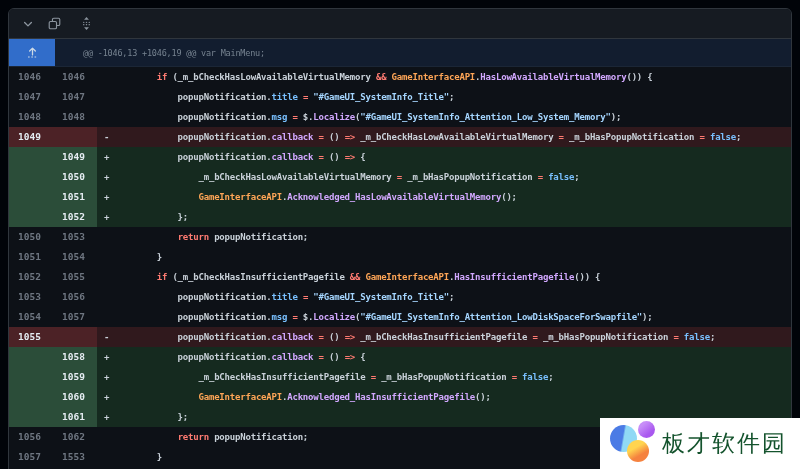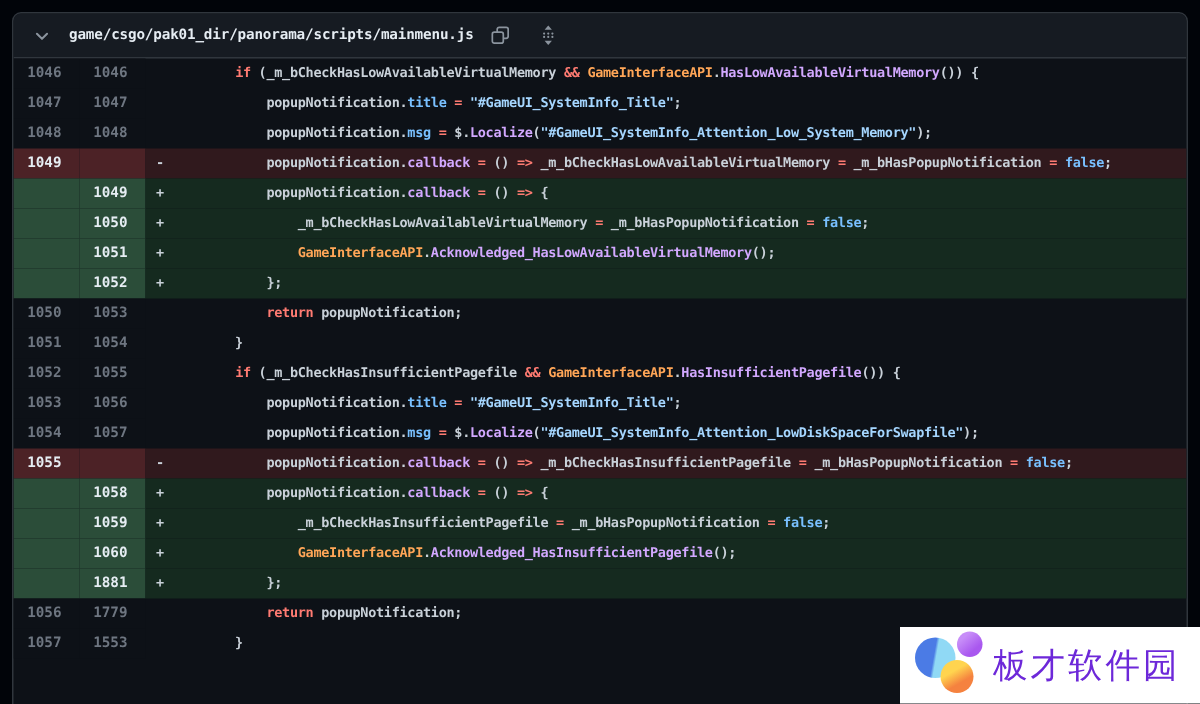--- a/index.html
+++ b/index.html
@@ -49,75 +49,83 @@
   .watermark { position:absolute; right:0; bottom:0; width:200px; height:51px;
     background:#ffffff; display:flex; align-items:center; z-index:5; }
   .wm-logo { position:relative; width:62px; height:51px; flex:0 0 62px; }
   .wm-c { position:absolute; border-radius:50%; }
   .wm-blue { left:10px; top:7px; width:27px; height:27px;
     background:linear-gradient(100deg, #4b7be5 46%, #90d9f5 52%); }
   .wm-purple { left:38px; top:3px; width:17px; height:17px;
     background:linear-gradient(140deg, #c78df8 25%, #a958ef 70%); }
   .wm-orange { left:27px; top:22px; width:22px; height:22px;
     background:linear-gradient(150deg, #ffd44f 36%, #f5823f 66%); }
-  .wm-text { font-size:23px; color:#6d28d9; letter-spacing:2px; white-space:nowrap; }
+  .wm-text { font-size:23px; color:#14532d; letter-spacing:2px; white-space:nowrap; }
 </style>
 </head>
 <body>
 
 <div class="card">
 
   <div class="file-header">
     <button class="chev-btn">
       <svg width="12" height="12" viewBox="0 0 16 16">
         <path d="M3.5 6 L8 10.5 L12.5 6" fill="none" stroke="currentColor" stroke-width="1.8" stroke-linecap="round" stroke-linejoin="round"></path>
       </svg>
     </button>
-    <span class="file-path">game/csgo/pak01_dir/panorama/scripts/mainmenu.js</span>
     <button class="icon-btn">
       <svg width="13" height="13" viewBox="0 0 16 16">
         <rect x="5.5" y="1.5" width="9" height="9" rx="1.6" fill="none" stroke="currentColor" stroke-width="1.4"></rect>
         <rect x="1.5" y="5.5" width="9" height="9" rx="1.6" fill="#161b22" stroke="currentColor" stroke-width="1.4"></rect>
       </svg>
     </button>
     <button class="icon-btn grabber">
       <svg width="13" height="15" viewBox="0 0 16 18">
         <path d="M8 1 L5 4.4 H11 Z" fill="currentColor"></path>
         <path d="M8 17 L5 13.6 H11 Z" fill="currentColor"></path>
         <circle cx="4.6" cy="7.6" r="0.9" fill="currentColor"></circle>
         <circle cx="8" cy="7.6" r="0.9" fill="currentColor"></circle>
         <circle cx="11.4" cy="7.6" r="0.9" fill="currentColor"></circle>
         <circle cx="4.6" cy="10.4" r="0.9" fill="currentColor"></circle>
         <circle cx="8" cy="10.4" r="0.9" fill="currentColor"></circle>
         <circle cx="11.4" cy="10.4" r="0.9" fill="currentColor"></circle>
       </svg>
     </button>
   </div>
 
+  <div class="hunk-row">
+    <button class="expand-btn">
+      <svg width="13" height="13" viewBox="0 0 16 16">
+        <path d="M8 11 V3 M4.5 6.2 L8 2.6 L11.5 6.2" fill="none" stroke="currentColor" stroke-width="1.6" stroke-linecap="round" stroke-linejoin="round"></path>
+        <path d="M2.5 13.6 H13.5" fill="none" stroke="currentColor" stroke-width="1.4" stroke-dasharray="2 2"></path>
+      </svg>
+    </button>
+    <span class="hunk-text">@@ -1046,13 +1046,19 @@ var MainMenu;</span>
+  </div>
 
   <div class="diff-body">
       <div class="row context"><span class="num n1">1046</span><span class="num n2">1046</span><span class="codecell"><span class="marker"></span><span class="code"><span style="color: rgb(201, 209, 217);">        </span><span style="color: rgb(255, 123, 114);">if</span><span style="color: rgb(201, 209, 217);"> (_m_bCheckHasLowAvailableVirtualMemory </span><span style="color: rgb(255, 123, 114);">&amp;&amp;</span><span style="color: rgb(201, 209, 217);"> </span><span style="color: rgb(255, 166, 87);">GameInterfaceAPI</span><span style="color: rgb(201, 209, 217);">.</span><span style="color: rgb(210, 168, 255);">HasLowAvailableVirtualMemory</span><span style="color: rgb(201, 209, 217);">()) {</span></span></span></div>
       <div class="row context"><span class="num n1">1047</span><span class="num n2">1047</span><span class="codecell"><span class="marker"></span><span class="code"><span style="color: rgb(201, 209, 217);">            popupNotification.</span><span style="color: rgb(121, 192, 255);">title</span><span style="color: rgb(201, 209, 217);"> </span><span style="color: rgb(255, 123, 114);">=</span><span style="color: rgb(201, 209, 217);"> </span><span style="color: rgb(165, 214, 255);">"#GameUI_SystemInfo_Title"</span><span style="color: rgb(201, 209, 217);">;</span></span></span></div>
       <div class="row context"><span class="num n1">1048</span><span class="num n2">1048</span><span class="codecell"><span class="marker"></span><span class="code"><span style="color: rgb(201, 209, 217);">            popupNotification.</span><span style="color: rgb(121, 192, 255);">msg</span><span style="color: rgb(201, 209, 217);"> </span><span style="color: rgb(255, 123, 114);">=</span><span style="color: rgb(201, 209, 217);"> $.</span><span style="color: rgb(210, 168, 255);">Localize</span><span style="color: rgb(201, 209, 217);">(</span><span style="color: rgb(165, 214, 255);">"#GameUI_SystemInfo_Attention_Low_System_Memory"</span><span style="color: rgb(201, 209, 217);">);</span></span></span></div>
       <div class="row del"><span class="num n1">1049</span><span class="num n2"></span><span class="codecell"><span class="marker">-</span><span class="code"><span style="color: rgb(201, 209, 217);">            popupNotification.</span><span style="color: rgb(210, 168, 255);">callback</span><span style="color: rgb(201, 209, 217);"> </span><span style="color: rgb(255, 123, 114);">=</span><span style="color: rgb(201, 209, 217);"> () </span><span style="color: rgb(255, 123, 114);">=&gt;</span><span style="color: rgb(201, 209, 217);"> _m_bCheckHasLowAvailableVirtualMemory </span><span style="color: rgb(255, 123, 114);">=</span><span style="color: rgb(201, 209, 217);"> _m_bHasPopupNotification </span><span style="color: rgb(255, 123, 114);">=</span><span style="color: rgb(201, 209, 217);"> </span><span style="color: rgb(121, 192, 255);">false</span><span style="color: rgb(201, 209, 217);">;</span></span></span></div>
       <div class="row add"><span class="num n1"></span><span class="num n2">1049</span><span class="codecell"><span class="marker">+</span><span class="code"><span style="color: rgb(201, 209, 217);">            popupNotification.</span><span style="color: rgb(210, 168, 255);">callback</span><span style="color: rgb(201, 209, 217);"> </span><span style="color: rgb(255, 123, 114);">=</span><span style="color: rgb(201, 209, 217);"> () </span><span style="color: rgb(255, 123, 114);">=&gt;</span><span style="color: rgb(201, 209, 217);"> {</span></span></span></div>
       <div class="row add"><span class="num n1"></span><span class="num n2">1050</span><span class="codecell"><span class="marker">+</span><span class="code"><span style="color: rgb(201, 209, 217);">                _m_bCheckHasLowAvailableVirtualMemory </span><span style="color: rgb(255, 123, 114);">=</span><span style="color: rgb(201, 209, 217);"> _m_bHasPopupNotification </span><span style="color: rgb(255, 123, 114);">=</span><span style="color: rgb(201, 209, 217);"> </span><span style="color: rgb(121, 192, 255);">false</span><span style="color: rgb(201, 209, 217);">;</span></span></span></div>
       <div class="row add"><span class="num n1"></span><span class="num n2">1051</span><span class="codecell"><span class="marker">+</span><span class="code"><span style="color: rgb(201, 209, 217);">                </span><span style="color: rgb(255, 166, 87);">GameInterfaceAPI</span><span style="color: rgb(201, 209, 217);">.</span><span style="color: rgb(210, 168, 255);">Acknowledged_HasLowAvailableVirtualMemory</span><span style="color: rgb(201, 209, 217);">();</span></span></span></div>
       <div class="row add"><span class="num n1"></span><span class="num n2">1052</span><span class="codecell"><span class="marker">+</span><span class="code"><span style="color: rgb(201, 209, 217);">            };</span></span></span></div>
       <div class="row context"><span class="num n1">1050</span><span class="num n2">1053</span><span class="codecell"><span class="marker"></span><span class="code"><span style="color: rgb(201, 209, 217);">            </span><span style="color: rgb(255, 123, 114);">return</span><span style="color: rgb(201, 209, 217);"> popupNotification;</span></span></span></div>
       <div class="row context"><span class="num n1">1051</span><span class="num n2">1054</span><span class="codecell"><span class="marker"></span><span class="code"><span style="color: rgb(201, 209, 217);">        }</span></span></span></div>
       <div class="row context"><span class="num n1">1052</span><span class="num n2">1055</span><span class="codecell"><span class="marker"></span><span class="code"><span style="color: rgb(201, 209, 217);">        </span><span style="color: rgb(255, 123, 114);">if</span><span style="color: rgb(201, 209, 217);"> (_m_bCheckHasInsufficientPagefile </span><span style="color: rgb(255, 123, 114);">&amp;&amp;</span><span style="color: rgb(201, 209, 217);"> </span><span style="color: rgb(255, 166, 87);">GameInterfaceAPI</span><span style="color: rgb(201, 209, 217);">.</span><span style="color: rgb(210, 168, 255);">HasInsufficientPagefile</span><span style="color: rgb(201, 209, 217);">()) {</span></span></span></div>
       <div class="row context"><span class="num n1">1053</span><span class="num n2">1056</span><span class="codecell"><span class="marker"></span><span class="code"><span style="color: rgb(201, 209, 217);">            popupNotification.</span><span style="color: rgb(121, 192, 255);">title</span><span style="color: rgb(201, 209, 217);"> </span><span style="color: rgb(255, 123, 114);">=</span><span style="color: rgb(201, 209, 217);"> </span><span style="color: rgb(165, 214, 255);">"#GameUI_SystemInfo_Title"</span><span style="color: rgb(201, 209, 217);">;</span></span></span></div>
       <div class="row context"><span class="num n1">1054</span><span class="num n2">1057</span><span class="codecell"><span class="marker"></span><span class="code"><span style="color: rgb(201, 209, 217);">            popupNotification.</span><span style="color: rgb(121, 192, 255);">msg</span><span style="color: rgb(201, 209, 217);"> </span><span style="color: rgb(255, 123, 114);">=</span><span style="color: rgb(201, 209, 217);"> $.</span><span style="color: rgb(210, 168, 255);">Localize</span><span style="color: rgb(201, 209, 217);">(</span><span style="color: rgb(165, 214, 255);">"#GameUI_SystemInfo_Attention_LowDiskSpaceForSwapfile"</span><span style="color: rgb(201, 209, 217);">);</span></span></span></div>
       <div class="row del"><span class="num n1">1055</span><span class="num n2"></span><span class="codecell"><span class="marker">-</span><span class="code"><span style="color: rgb(201, 209, 217);">            popupNotification.</span><span style="color: rgb(210, 168, 255);">callback</span><span style="color: rgb(201, 209, 217);"> </span><span style="color: rgb(255, 123, 114);">=</span><span style="color: rgb(201, 209, 217);"> () </span><span style="color: rgb(255, 123, 114);">=&gt;</span><span style="color: rgb(201, 209, 217);"> _m_bCheckHasInsufficientPagefile </span><span style="color: rgb(255, 123, 114);">=</span><span style="color: rgb(201, 209, 217);"> _m_bHasPopupNotification </span><span style="color: rgb(255, 123, 114);">=</span><span style="color: rgb(201, 209, 217);"> </span><span style="color: rgb(121, 192, 255);">false</span><span style="color: rgb(201, 209, 217);">;</span></span></span></div>
       <div class="row add"><span class="num n1"></span><span class="num n2">1058</span><span class="codecell"><span class="marker">+</span><span class="code"><span style="color: rgb(201, 209, 217);">            popupNotification.</span><span style="color: rgb(210, 168, 255);">callback</span><span style="color: rgb(201, 209, 217);"> </span><span style="color: rgb(255, 123, 114);">=</span><span style="color: rgb(201, 209, 217);"> () </span><span style="color: rgb(255, 123, 114);">=&gt;</span><span style="color: rgb(201, 209, 217);"> {</span></span></span></div>
       <div class="row add"><span class="num n1"></span><span class="num n2">1059</span><span class="codecell"><span class="marker">+</span><span class="code"><span style="color: rgb(201, 209, 217);">                _m_bCheckHasInsufficientPagefile </span><span style="color: rgb(255, 123, 114);">=</span><span style="color: rgb(201, 209, 217);"> _m_bHasPopupNotification </span><span style="color: rgb(255, 123, 114);">=</span><span style="color: rgb(201, 209, 217);"> </span><span style="color: rgb(121, 192, 255);">false</span><span style="color: rgb(201, 209, 217);">;</span></span></span></div>
       <div class="row add"><span class="num n1"></span><span class="num n2">1060</span><span class="codecell"><span class="marker">+</span><span class="code"><span style="color: rgb(201, 209, 217);">                </span><span style="color: rgb(255, 166, 87);">GameInterfaceAPI</span><span style="color: rgb(201, 209, 217);">.</span><span style="color: rgb(210, 168, 255);">Acknowledged_HasInsufficientPagefile</span><span style="color: rgb(201, 209, 217);">();</span></span></span></div>
-      <div class="row add"><span class="num n1"></span><span class="num n2">1881</span><span class="codecell"><span class="marker">+</span><span class="code"><span style="color: rgb(201, 209, 217);">            };</span></span></span></div>
-      <div class="row context"><span class="num n1">1056</span><span class="num n2">1779</span><span class="codecell"><span class="marker"></span><span class="code"><span style="color: rgb(201, 209, 217);">            </span><span style="color: rgb(255, 123, 114);">return</span><span style="color: rgb(201, 209, 217);"> popupNotification;</span></span></span></div>
+      <div class="row add"><span class="num n1"></span><span class="num n2">1061</span><span class="codecell"><span class="marker">+</span><span class="code"><span style="color: rgb(201, 209, 217);">            };</span></span></span></div>
+      <div class="row context"><span class="num n1">1056</span><span class="num n2">1062</span><span class="codecell"><span class="marker"></span><span class="code"><span style="color: rgb(201, 209, 217);">            </span><span style="color: rgb(255, 123, 114);">return</span><span style="color: rgb(201, 209, 217);"> popupNotification;</span></span></span></div>
       <div class="row context"><span class="num n1">1057</span><span class="num n2">1553</span><span class="codecell"><span class="marker"></span><span class="code"><span style="color: rgb(201, 209, 217);">        }</span></span></span></div>
     </div>
 </div>
 
 <div class="watermark">
   <span class="wm-logo">
     <span class="wm-c wm-blue"></span>
     <span class="wm-c wm-purple"></span>
     <span class="wm-c wm-orange"></span>
   </span>

